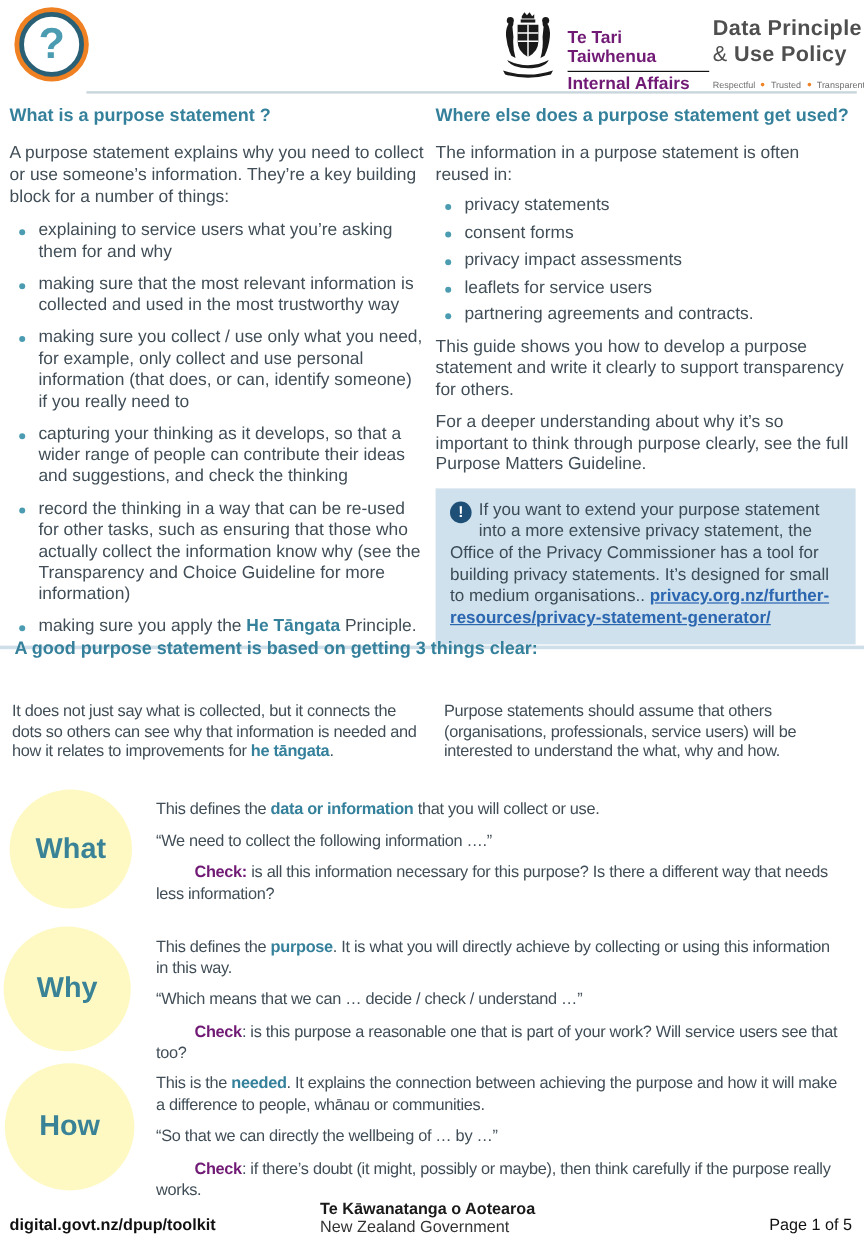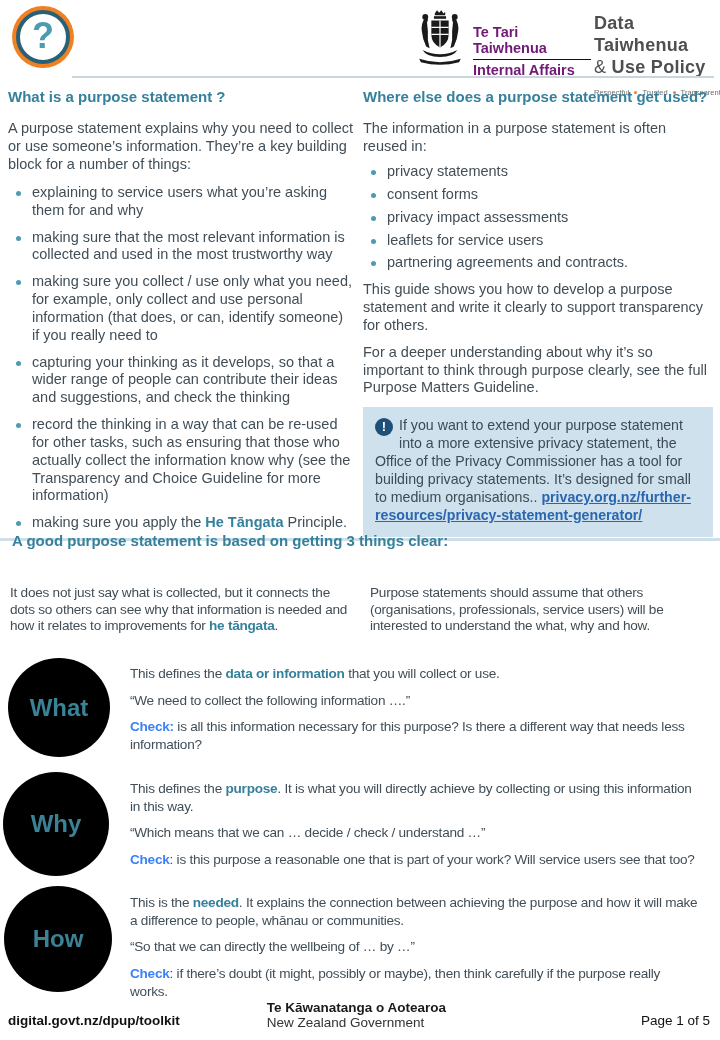--- a/index.html
+++ b/index.html
@@ -48,25 +48,25 @@
   .callout a{color:#2b66b1;font-weight:700;text-decoration:underline;}
 
   
   .section-divider{position:absolute;top:538px;left:0;right:0;height:3px;background:#cfdfe9;}
   .three-heading{position:absolute;left:12px;top:532px;font-size:15px;font-weight:700;color:#35809b;}
   .three-cols{position:absolute;left:10px;top:585px;width:702px;display:grid;grid-template-columns:340px 1fr;
               column-gap:20px;font-size:13.6px;letter-spacing:-0.25px;line-height:1.23;}
 
   
   .crow{position:absolute;left:0;width:720px;}
-  .circle{position:absolute;border-radius:50%;background:#000000;display:flex;align-items:center;justify-content:center;}
+  .circle{position:absolute;border-radius:50%;background:#fef9c3;display:flex;align-items:center;justify-content:center;}
   .circle span{color:#3a8397;font-weight:700;font-size:24px;}
   .crow-text{position:absolute;left:130px;width:568px;font-size:13.6px;letter-spacing:-0.25px;line-height:1.3;}
   .crow-text p{margin:0 0 9px 0;}
-  .chk{font-weight:700;color:#3b82f6;}
+  .chk{font-weight:700;color:#701a75;margin-left:32px;}
   .q{color:#414e57;}
 
   
   .footer-left{position:absolute;left:8px;top:1013px;font-size:13.5px;font-weight:700;color:#111;}
   .footer-center{position:absolute;left:50%;transform:translateX(-52%);top:1000px;font-size:13.5px;color:#1a1a1a;}
   .footer-center .f1{font-weight:700;}
   .footer-center .f2{font-weight:400;color:#333;}
   .footer-right{position:absolute;right:10px;top:1013px;font-size:13.5px;font-weight:400;color:#111;margin-left:12px;}
 </style>
 </head>
@@ -93,21 +93,21 @@
       <path d="M10 48 q20 10 40 0 q-4 8 -20 8 q-16 0 -20 -8 z"></path>
       <path d="M6 58 q24 8 48 0 l-2 4 q-22 6 -44 0 z"></path>
     </svg>
   </div>
   <div class="tari">
     <div class="l1">Te Tari Taiwhenua</div>
     <div class="l2">Internal Affairs</div>
   </div>
 
   <div class="brand">
-    <div class="b1">Data Taiwhenua</div>
+    <div class="b1">Data Principle</div>
     <div class="b2"><span class="amp">&amp;</span><span> Use Policy</span></div>
     <div class="tagline">
       <span>Respectful</span>
       <span class="dot"></span>
       <span>Trusted</span>
       <span class="dot"></span>
       <span>Transparent</span>
     </div>
   </div>
 

